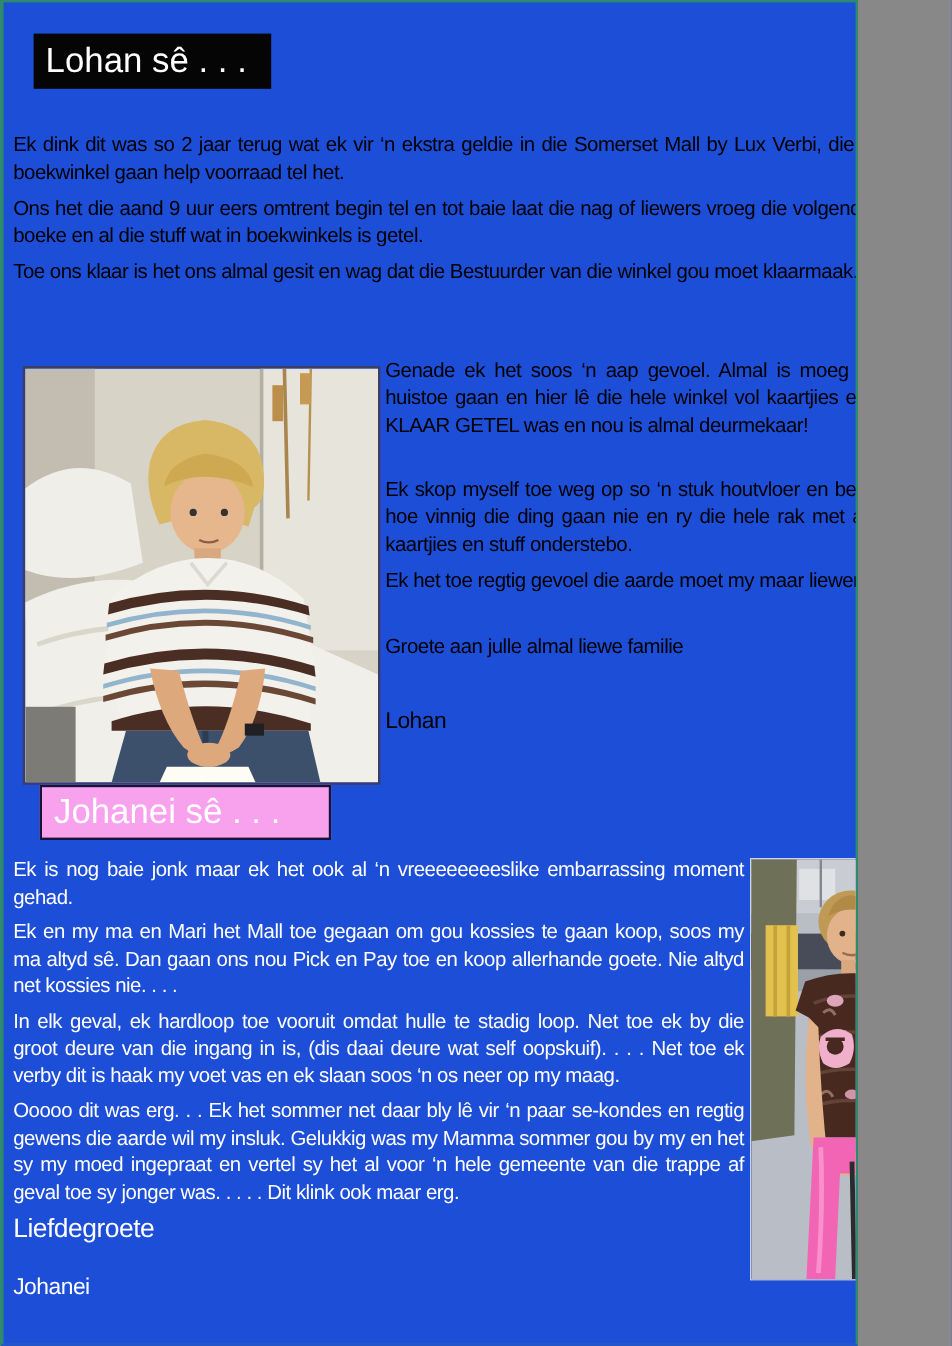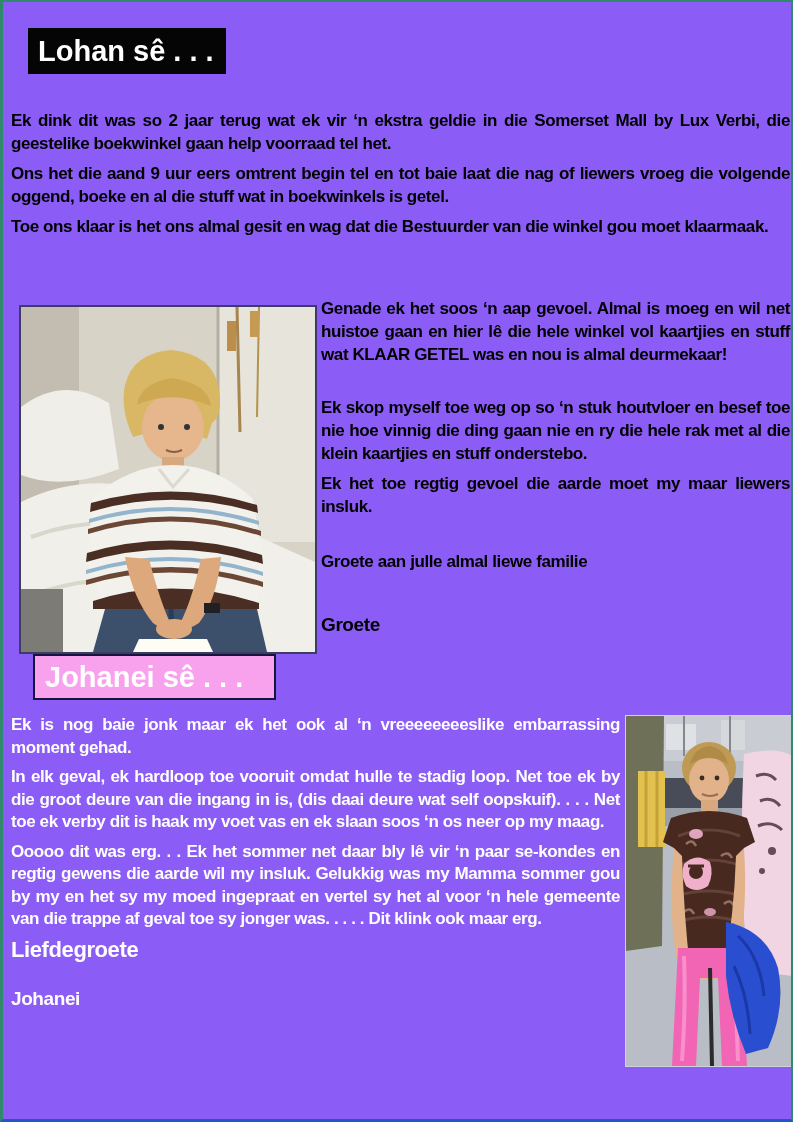--- a/index.html
+++ b/index.html
@@ -1,21 +1,21 @@
 <!DOCTYPE html>
 <html><head>
 <meta charset="utf-8">
 <style>
   html,body{margin:0;padding:0;background:#888;}
   .page{
     position:relative;
-    width:793px;height:1122px;
-    background:#8b5cf6;
+    width:715px;height:1122px;
+    background:#1d4ed8;
     font-family:"Liberation Sans", sans-serif;
-    font-weight:bold;
+    font-weight:normal;
     overflow:hidden;
     box-sizing:border-box;
     border-top:2px solid #2f8a6d;
     border-left:3px solid #2f8a6d;
     border-right:2px solid #2f8a6d;
     border-bottom:3px solid #2456c8;
   }
   .hdr{
     position:absolute;
     display:flex;align-items:center;
@@ -107,29 +107,30 @@
         <path d="M118 332 L186 332 L192 345 L112 345 Z" fill="#fdfdf6"></path>
       </g>
     </svg>
   </div>
 
   <div class="side-paras">
     <p class="para pB">Genade ek het soos ‘n aap gevoel.  Almal is moeg en wil net huistoe gaan en hier lê die hele winkel vol kaartjies en stuff wat KLAAR GETEL was en nou is almal deurmekaar!</p>
     <p class="para pA">Ek skop myself toe weg op so ‘n stuk houtvloer en besef toe nie hoe vinnig die ding gaan nie en ry die hele rak met al die klein kaartjies en stuff onderstebo.</p>
     <p class="para pC">Ek het toe regtig gevoel die aarde moet my maar liewers insluk.</p>
     <p class="para pD">Groete aan julle almal liewe familie</p>
-    <div class="sig">Groete</div>
+    <div class="sig">Lohan</div>
   </div>
 
   <div class="hdr hdr-pink">
     <span>Johanei sê . . .</span>
   </div>
 
   <div class="j-paras">
     <p class="para">Ek is nog baie jonk maar ek het ook al ‘n vreeeeeeeeslike embarrassing moment gehad.</p>
+    <p class="para">Ek en my ma en Mari het Mall toe gegaan om gou kossies te gaan koop, soos my ma altyd sê.  Dan gaan ons nou Pick en Pay toe en koop allerhande goete.  Nie altyd net kossies nie. . . .</p>
     <p class="para">In elk geval, ek hardloop toe vooruit omdat hulle te stadig loop.  Net toe ek by die groot deure van die ingang in is, (dis daai deure wat self oopskuif). . . . Net toe ek verby dit is haak my voet vas en ek slaan soos ‘n os neer op my maag.</p>
     <p class="para">Ooooo dit was erg. . .  Ek het sommer net daar bly lê vir ‘n paar se-kondes en regtig gewens die aarde wil my insluk.  Gelukkig was my Mamma sommer gou by my en het sy my moed ingepraat en vertel sy het al voor ‘n hele gemeente van die trappe af geval toe sy jonger was. . . . . Dit klink ook maar erg.</p>
     <div class="j-close">Liefdegroete</div>
     <div class="j-sig">Johanei</div>
   </div>
 
   <div class="photo photo-girl" title="Johanei standing outdoors in a brown t-shirt and pink pants holding a blue jacket">
     <svg viewBox="0 0 167 350" width="167" height="350" preserveAspectRatio="none">
       <rect width="167" height="350" fill="#b9bec6"></rect>
       <rect x="0" y="0" width="167" height="45" fill="#c9cdd3"></rect>

